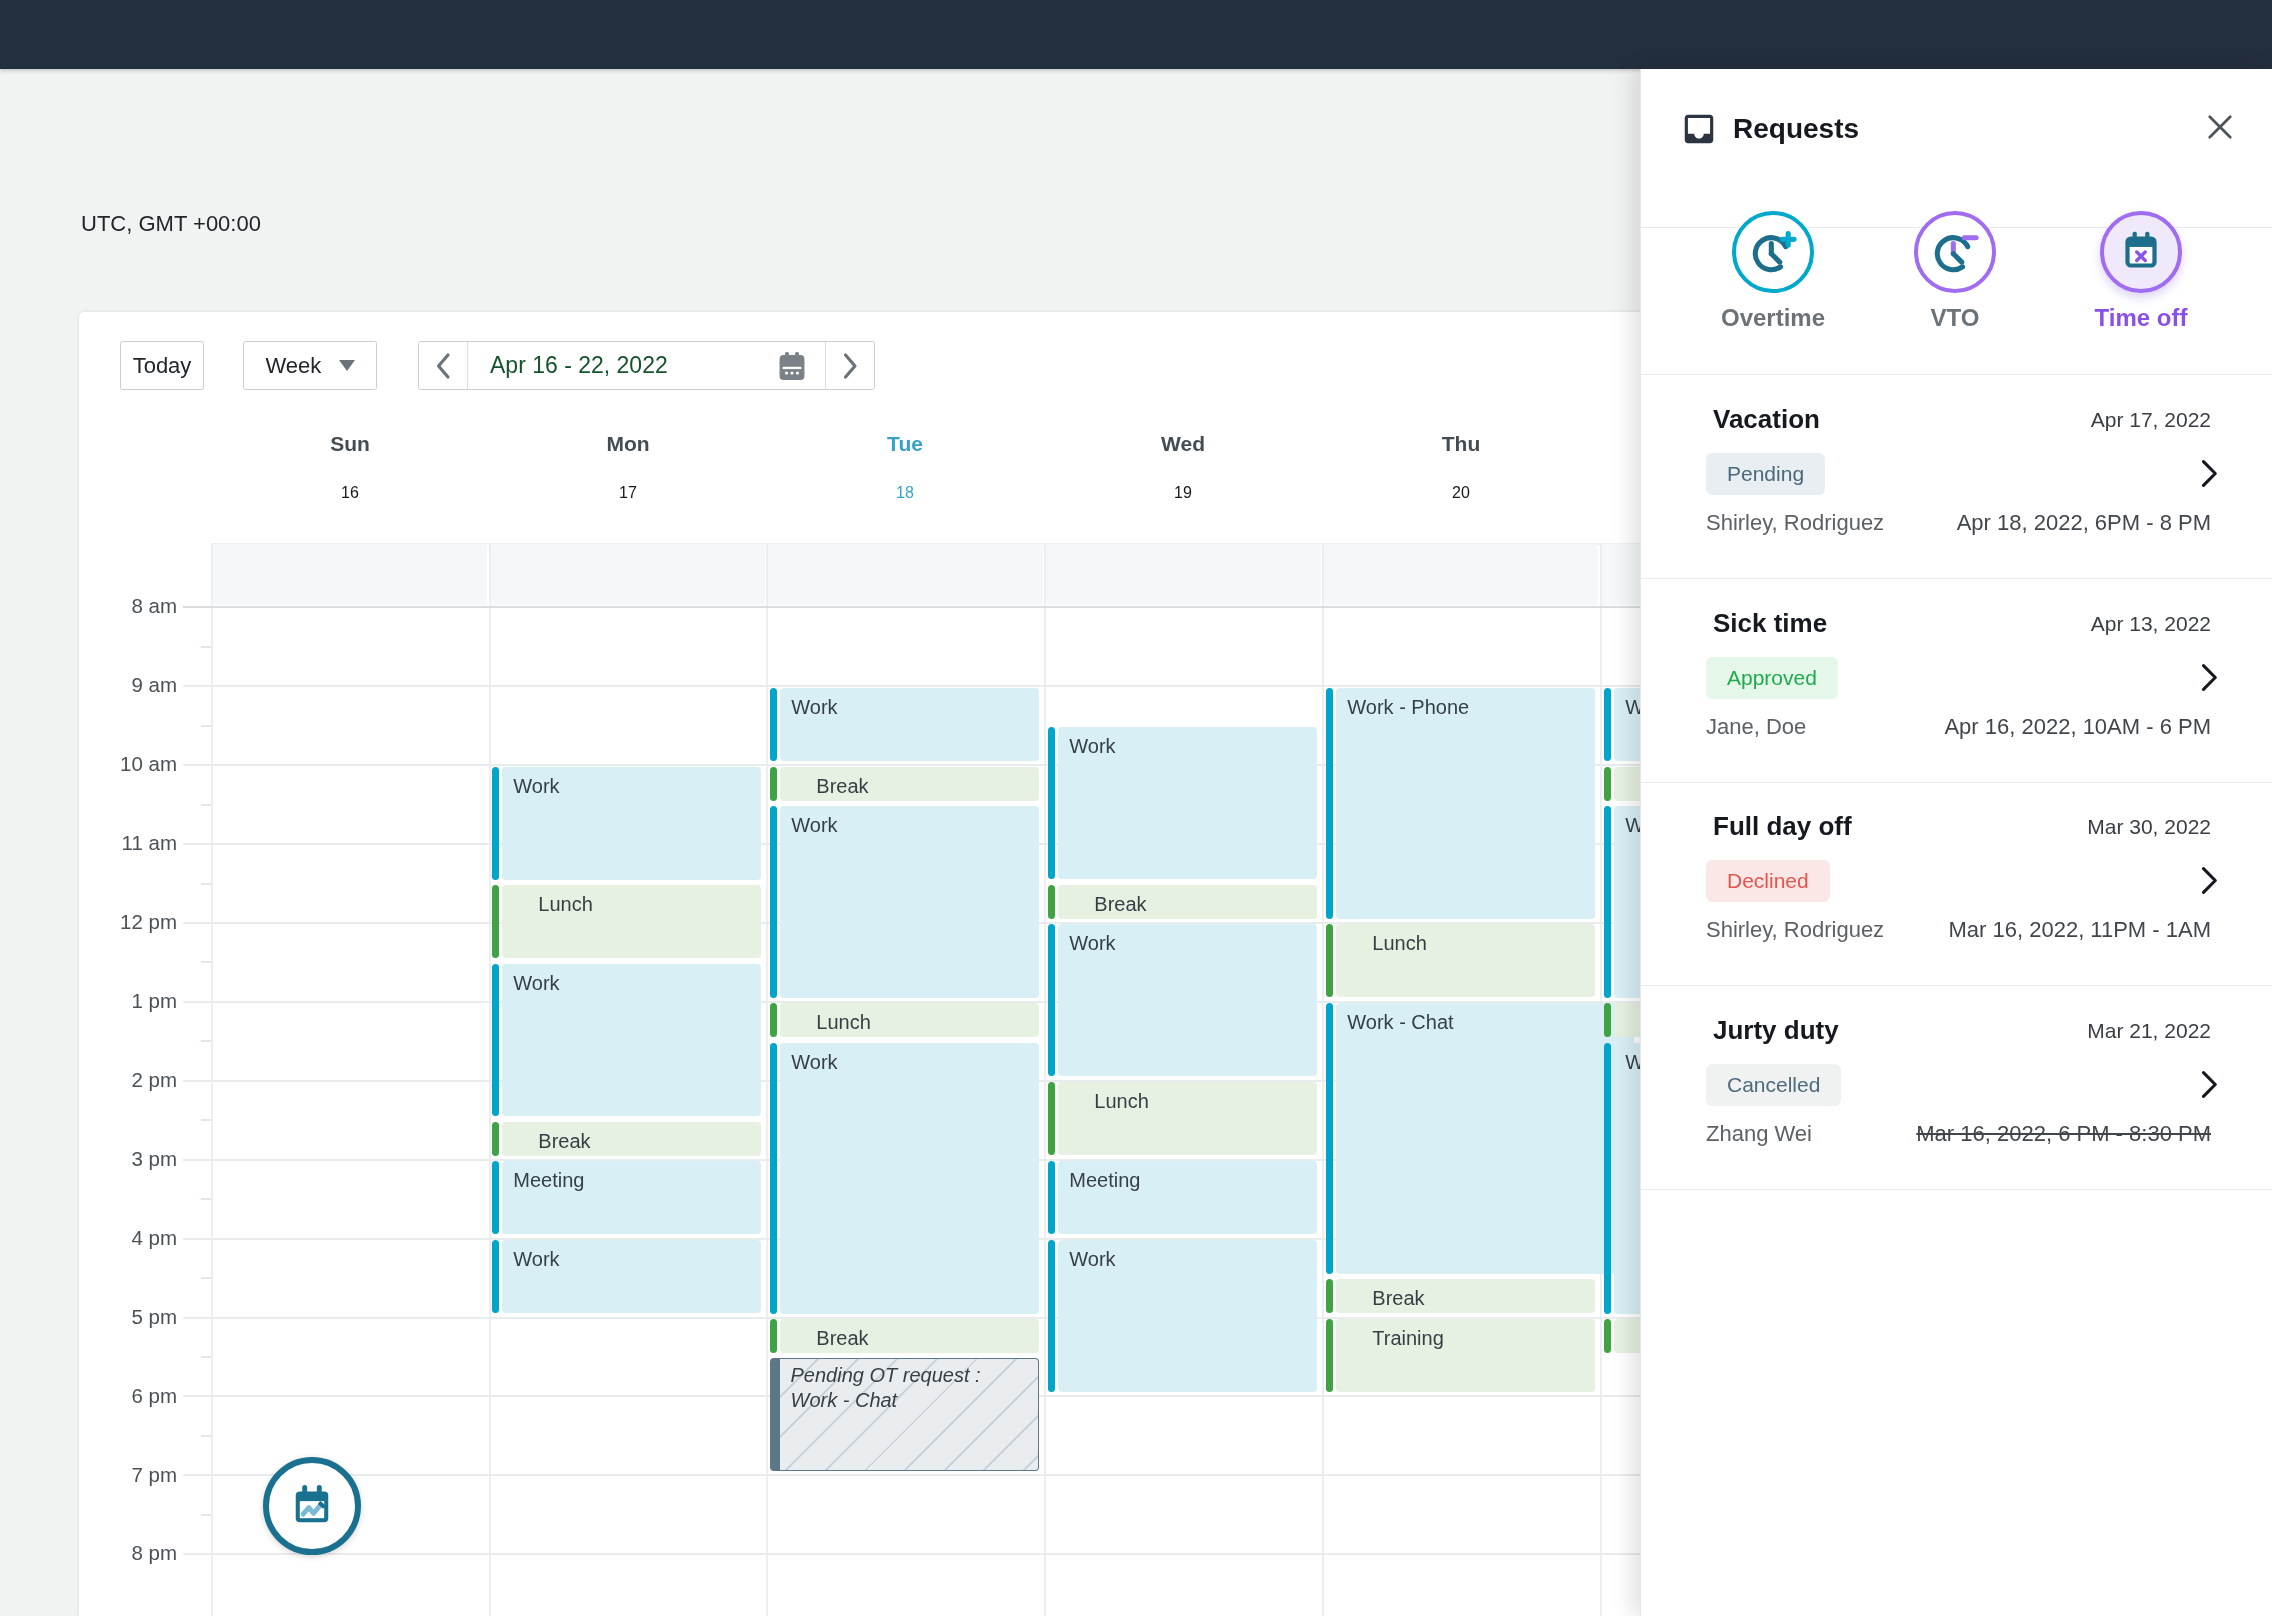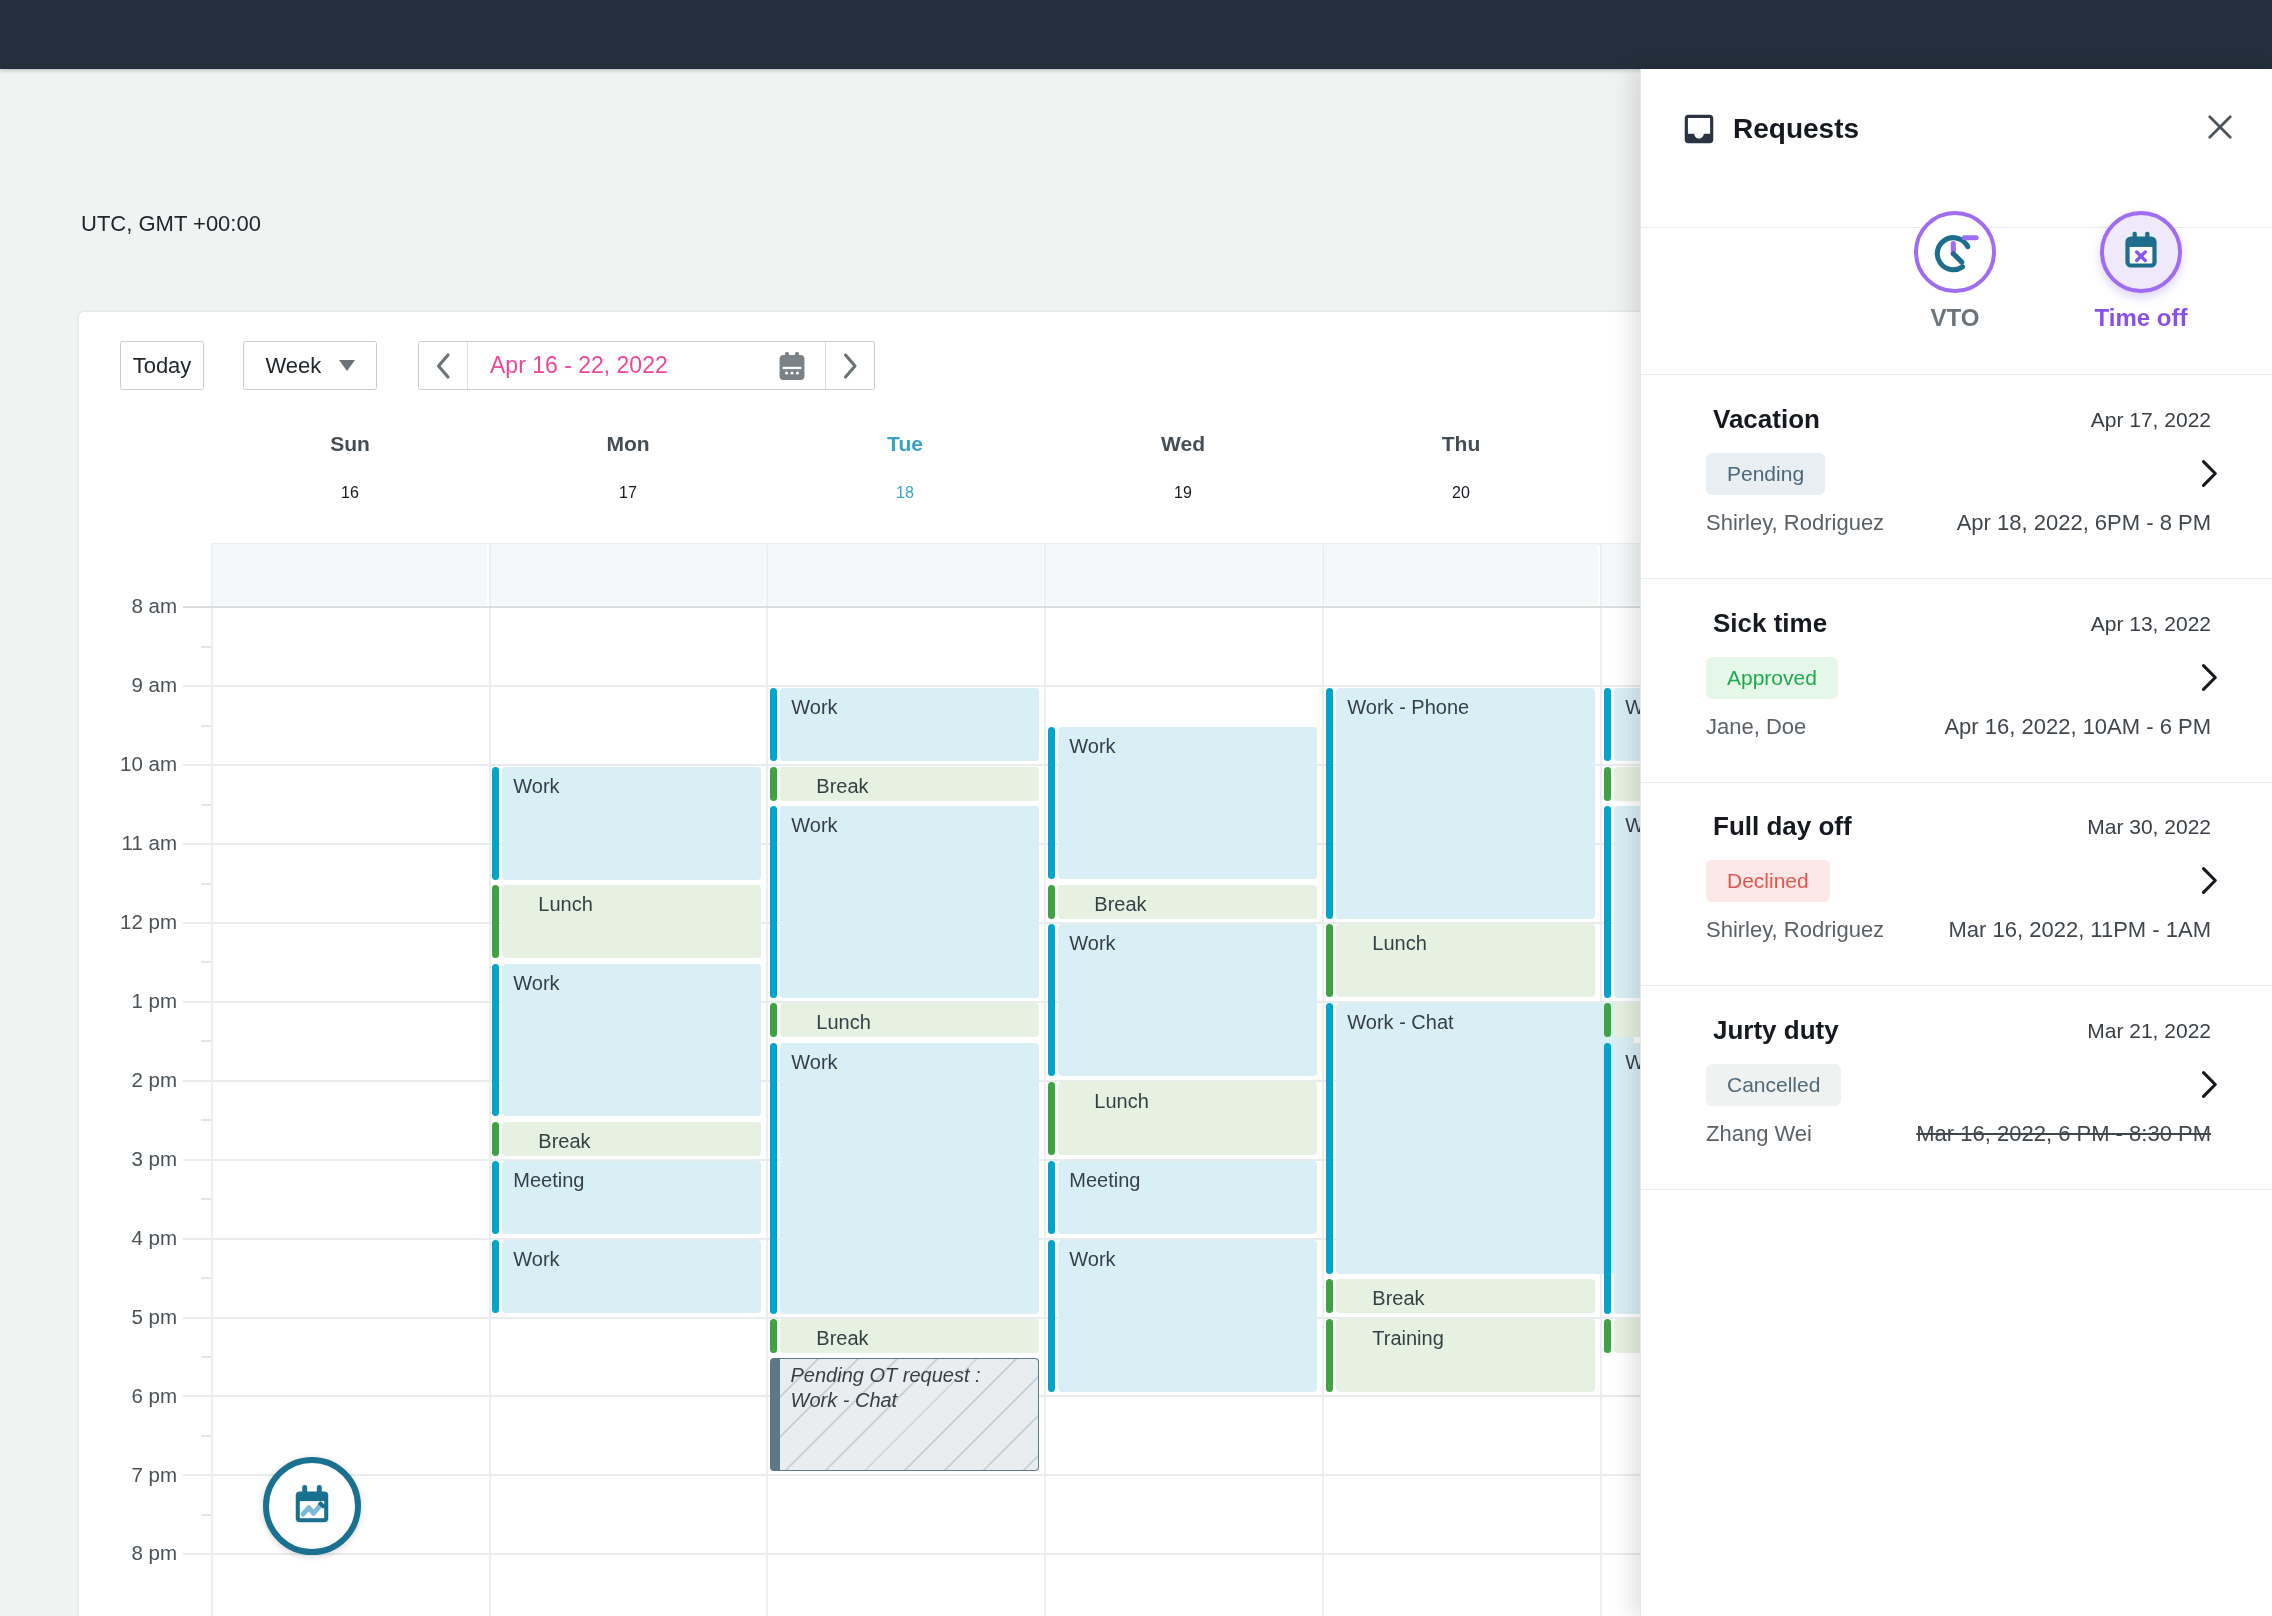--- a/index.html
+++ b/index.html
@@ -16,21 +16,21 @@
   .card { position:absolute; left:79px; top:312px; width:2194px; height:1304px; background:#fff; border-radius:4.7px 4.7px 0 0; box-shadow:0 0.8px 3.2px rgba(0,0,0,.12); overflow:hidden; }
 
   .btn { position:absolute; height:49px; background:#fff; border:1.6px solid #C9CFCF; border-radius:2.4px; font-size:22px; color:#21262B; display:flex; align-items:center; justify-content:center; cursor:pointer; }
   .btn-today { left:41px; top:29px; width:84px; }
   .btn-week  { left:164px; top:29px; width:134px; gap:17.4px; }
   .caret-down { width:0; height:0; border-left:8.7px solid transparent; border-right:8.7px solid transparent; border-top:11px solid #6B7378; }
   .navgroup { position:absolute; left:339px; top:29px; height:49px; display:flex; border:1.6px solid #C9CFCF; border-radius:2.4px; background:#fff; }
   .navchev { width:49px; display:flex; align-items:center; justify-content:center; cursor:pointer; }
   .navchev.left { border-right:1.6px solid #D9DEDE; }
   .navchev.right{ border-left:1.6px solid #D9DEDE; }
-  .navdate { width:357px; display:flex; align-items:center; justify-content:space-between; padding:0 19px 0 22px; font-size:23px; color:#ec4899; cursor:pointer; }
+  .navdate { width:357px; display:flex; align-items:center; justify-content:space-between; padding:0 19px 0 22px; font-size:23px; color:#14532d; cursor:pointer; }
 
   .day-head { position:absolute; top:118px; width:278px; text-align:center; }
   .day-name { font-size:21px; font-weight:700; color:#454D54; line-height:28px; }
   .day-num  { font-size:16px; color:#16191F; line-height:28px; margin-top:20.5px; }
   .day-head.active .day-name, .day-head.active .day-num { color:#36A3C6; }
 
   .allday-cell { position:absolute; top:232px; height:61px; background:#F4F8F9; }
   .strip-topline { position:absolute; top:231px; height:1.6px; background:#EDEFEF; }
 
   .vsep { position:absolute; top:231px; bottom:0; width:1.6px; background:#ECEFEF; }
@@ -340,20 +340,32 @@
       <div class="panel-title">Requests</div>
       <div class="close-btn">
         <svg width="30" height="30" viewBox="0 0 38 38">
           <line x1="6" y1="6" x2="32" y2="32" stroke="#4C545B" stroke-width="3.5" stroke-linecap="round"></line>
           <line x1="32" y1="6" x2="6" y2="32" stroke="#4C545B" stroke-width="3.5" stroke-linecap="round"></line>
         </svg>
       </div>
     </div>
 
     <div class="actions-row">
+      <div class="action" style="left:53px;">
+        <div class="circ ring-cyan">
+          <svg width="54" height="54" viewBox="0 0 64 64">
+            <circle cx="30" cy="34" r="19" fill="none" stroke="#1C6E8C" stroke-width="6" stroke-linecap="round" stroke-dasharray="92 28" transform="rotate(55 30 34)"></circle>
+            <line x1="30" y1="34" x2="30" y2="22" stroke="#1C6E8C" stroke-width="6" stroke-linecap="round"></line>
+            <line x1="30" y1="34" x2="40" y2="44" stroke="#1C6E8C" stroke-width="6" stroke-linecap="round"></line>
+            <line x1="50" y1="10" x2="50" y2="24" stroke="#00A8CC" stroke-width="6" stroke-linecap="round"></line>
+            <line x1="43" y1="17" x2="57" y2="17" stroke="#00A8CC" stroke-width="6" stroke-linecap="round"></line>
+          </svg>
+        </div>
+        <div class="alabel">Overtime</div>
+      </div>
       <div class="action" style="left:235px;">
         <div class="circ ring-purple">
           <svg width="54" height="54" viewBox="0 0 64 64">
             <circle cx="30" cy="34" r="19" fill="none" stroke="#1C6E8C" stroke-width="6" stroke-linecap="round" stroke-dasharray="92 28" transform="rotate(55 30 34)"></circle>
             <line x1="30" y1="34" x2="30" y2="22" stroke="#A06CF2" stroke-width="6" stroke-linecap="round"></line>
             <line x1="30" y1="34" x2="40" y2="44" stroke="#1C6E8C" stroke-width="6" stroke-linecap="round"></line>
             <line x1="43" y1="15" x2="57" y2="15" stroke="#A06CF2" stroke-width="6" stroke-linecap="round"></line>
           </svg>
         </div>
         <div class="alabel">VTO</div>

